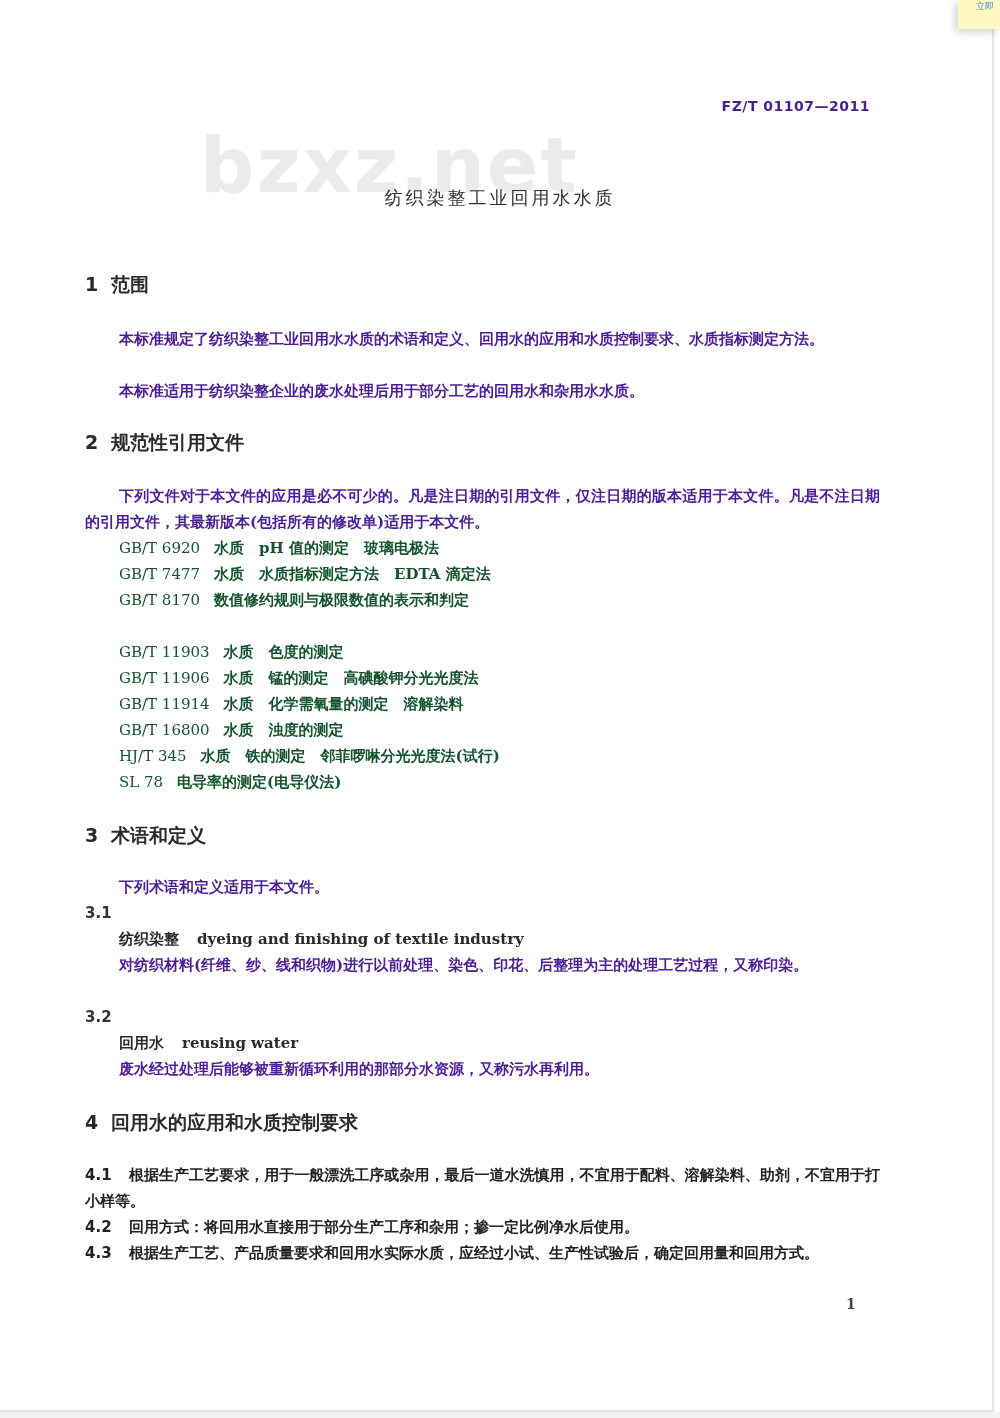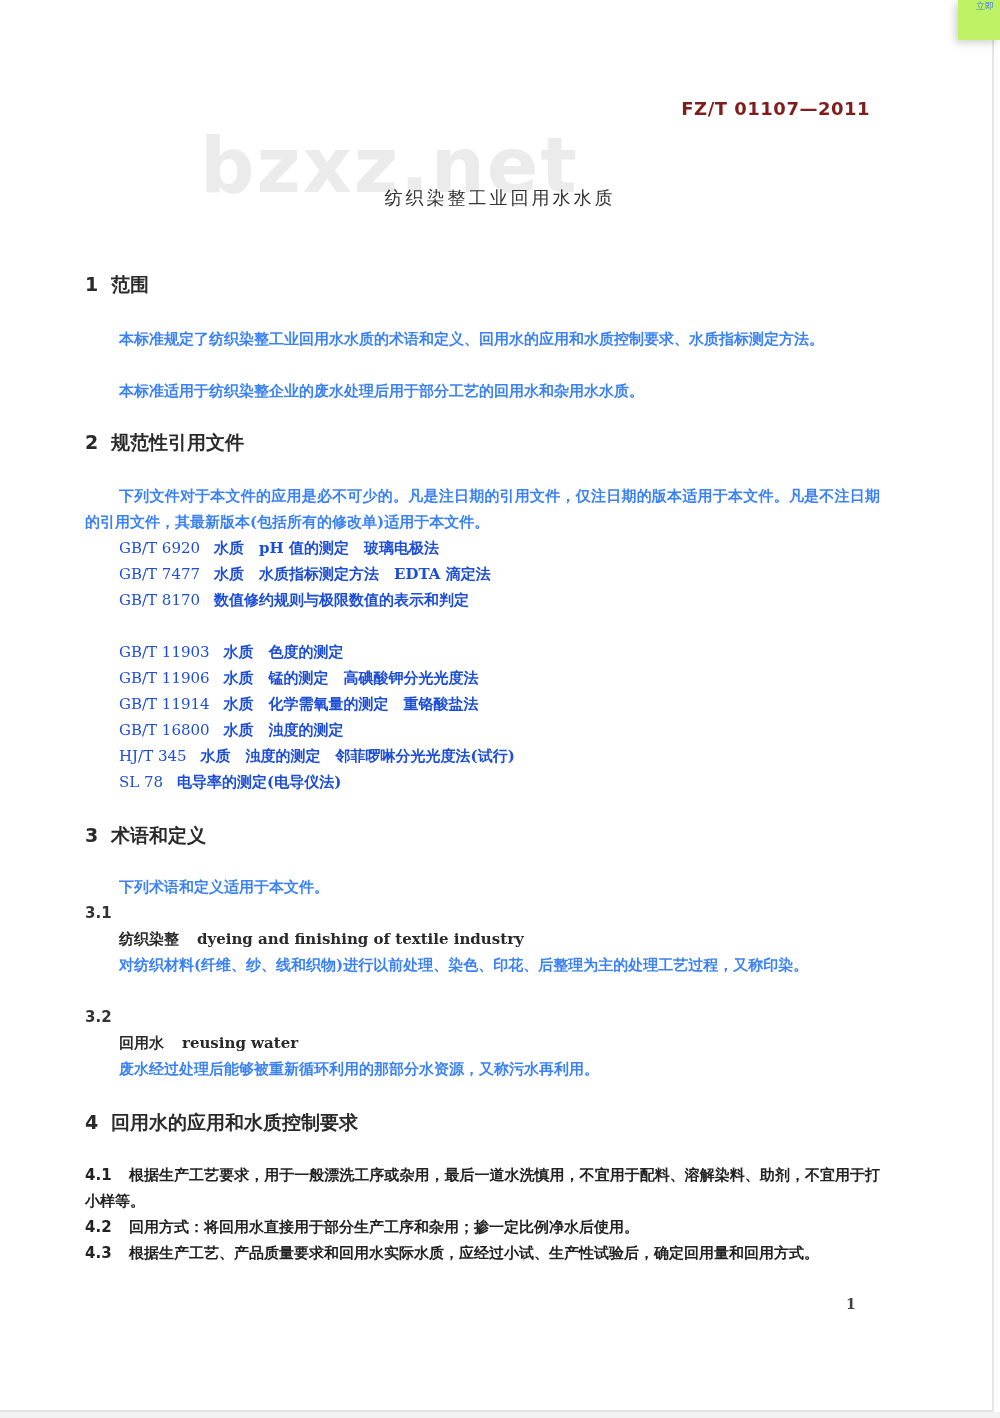--- a/index.html
+++ b/index.html
@@ -12,46 +12,46 @@
     .page {
       position: absolute; left: 0; top: 0; width: 992px; height: 1410px;
       background: #ffffff;
       border-right: 2px solid #e6e6e6;
       border-bottom: 3px solid #e2e2e2;
     }
     .bottom-strip {
       position: absolute; left: 0; top: 1412px; width: 1000px; height: 6px; background: #f2f2f2;
     }
     .corner-box {
-      position: absolute; left: 958px; top: 0; width: 42px; height: 40px;
-      background: #bef264;
+      position: absolute; left: 958px; top: 0; width: 42px; height: 29px;
+      background: #fef9c3;
       box-shadow: -3px 3px 8px rgba(0,0,0,0.18);
     }
     .corner-box span {
       position: absolute; left: 18px; top: 0px; font-size: 9px; color: #4a7fd4;
       font-family: "DejaVu Sans", sans-serif; white-space: nowrap; overflow: hidden; width: 24px;
     }
     .std-no {
       position: absolute; right: 122px; top: 98px;
-      font-family: "DejaVu Sans", sans-serif; font-weight: bold; font-size: 18px; color: #7f1d1d; letter-spacing: 0.5px;
+      font-family: "DejaVu Sans", sans-serif; font-weight: bold; font-size: 14px; color: #4c1d95; letter-spacing: 0.5px;
     }
     .watermark {
       position: absolute; left: 200px; top: 128px;
       font-family: "DejaVu Sans", sans-serif; font-weight: bold; font-size: 76px; color: #ebebeb;
       letter-spacing: 2px; line-height: 1;
     }
     .doc-title {
       position: absolute; left: 0; width: 1000px; top: 186px; text-align: center;
       font-family: "DejaVu Sans", sans-serif; font-size: 18px; color: #333; letter-spacing: 3px;
     }
     .blk { position: absolute; left: 85px; width: 795px; font-size: 15px; line-height: 26px; }
     .h { font-family: "DejaVu Sans", sans-serif; font-weight: bold; font-size: 19px; color: #2a2a2a; }
     .h .num { display: inline-block; width: 26px; }
-    .p { text-indent: 34px; text-align: justify; font-weight: bold; color: #3b82f6; }
-    .ref { padding-left: 34px; color: #1d4ed8; }
+    .p { text-indent: 34px; text-align: justify; font-weight: bold; color: #4c1d95; }
+    .ref { padding-left: 34px; color: #14532d; }
     .ref .code { font-family: "DejaVu Serif", serif; font-weight: normal; }
     .ref .t { font-weight: bold; margin-left: 14px; }
     .sub { font-family: "DejaVu Sans", sans-serif; font-weight: bold; color: #333; }
     .term { padding-left: 34px; font-weight: bold; color: #2a2a2a; }
     .term .en { margin-left: 18px; font-family: "DejaVu Serif", serif; font-weight: bold; }
     .clause .cn { font-family: "DejaVu Sans", sans-serif; font-weight: bold; display: inline-block; width: 44px; }
     .page-no { position: absolute; left: 846px; top: 1296px; font-size: 14px; font-weight: bold; color: #444; }
   </style>
 </head>
 <body>
@@ -71,23 +71,23 @@
   <div class="blk h" style="top:429px;">
     <span class="num">2</span><span>规范性引用文件</span>
   </div>
   <div class="blk p" style="top:483px;">下列文件对于本文件的应用是必不可少的。凡是注日期的引用文件，仅注日期的版本适用于本文件。凡是不注日期的引用文件，其最新版本(包括所有的修改单)适用于本文件。</div>
 
   <div class="blk ref" style="top:535px;"><span class="code">GB/T 6920</span><span class="t">水质　pH 值的测定　玻璃电极法</span></div>
   <div class="blk ref" style="top:561px;"><span class="code">GB/T 7477</span><span class="t">水质　水质指标测定方法　EDTA 滴定法</span></div>
   <div class="blk ref" style="top:587px;"><span class="code">GB/T 8170</span><span class="t">数值修约规则与极限数值的表示和判定</span></div>
   <div class="blk ref" style="top:639px;"><span class="code">GB/T 11903</span><span class="t">水质　色度的测定</span></div>
   <div class="blk ref" style="top:665px;"><span class="code">GB/T 11906</span><span class="t">水质　锰的测定　高碘酸钾分光光度法</span></div>
-  <div class="blk ref" style="top:691px;"><span class="code">GB/T 11914</span><span class="t">水质　化学需氧量的测定　重铬酸盐法</span></div>
+  <div class="blk ref" style="top:691px;"><span class="code">GB/T 11914</span><span class="t">水质　化学需氧量的测定　溶解染料</span></div>
   <div class="blk ref" style="top:717px;"><span class="code">GB/T 16800</span><span class="t">水质　浊度的测定</span></div>
-  <div class="blk ref" style="top:743px;"><span class="code">HJ/T 345</span><span class="t">水质　浊度的测定　邻菲啰啉分光光度法(试行)</span></div>
+  <div class="blk ref" style="top:743px;"><span class="code">HJ/T 345</span><span class="t">水质　铁的测定　邻菲啰啉分光光度法(试行)</span></div>
   <div class="blk ref" style="top:769px;"><span class="code">SL 78</span><span class="t">电导率的测定(电导仪法)</span></div>
 
   <div class="blk h" style="top:822px;">
     <span class="num">3</span><span>术语和定义</span>
   </div>
   <div class="blk p" style="top:874px;">下列术语和定义适用于本文件。</div>
   <div class="blk sub" style="top:900px;">3.1</div>
   <div class="blk p" style="top:952px;">对纺织材料(纤维、纱、线和织物)进行以前处理、染色、印花、后整理为主的处理工艺过程，又称印染。</div>
   <div class="blk term" style="top:926px;"><span>纺织染整</span><span class="en">dyeing and finishing of textile industry</span></div>
   <div class="blk sub" style="top:1004px;">3.2</div>

